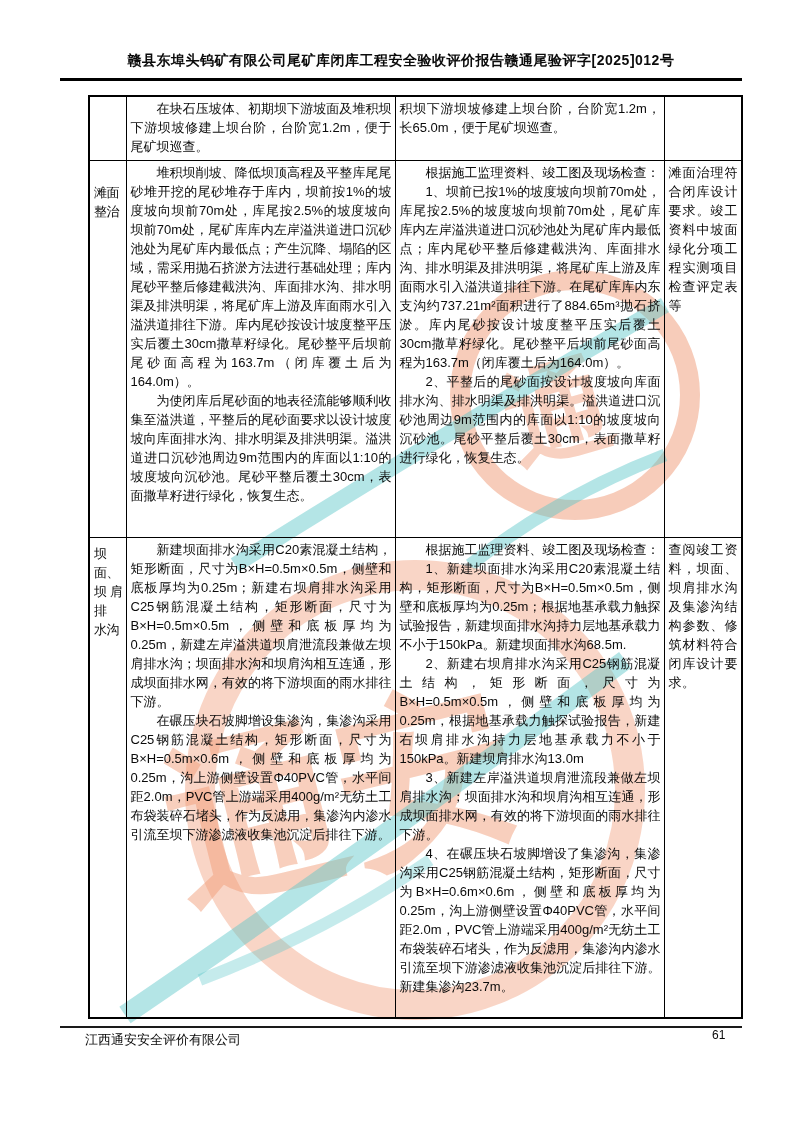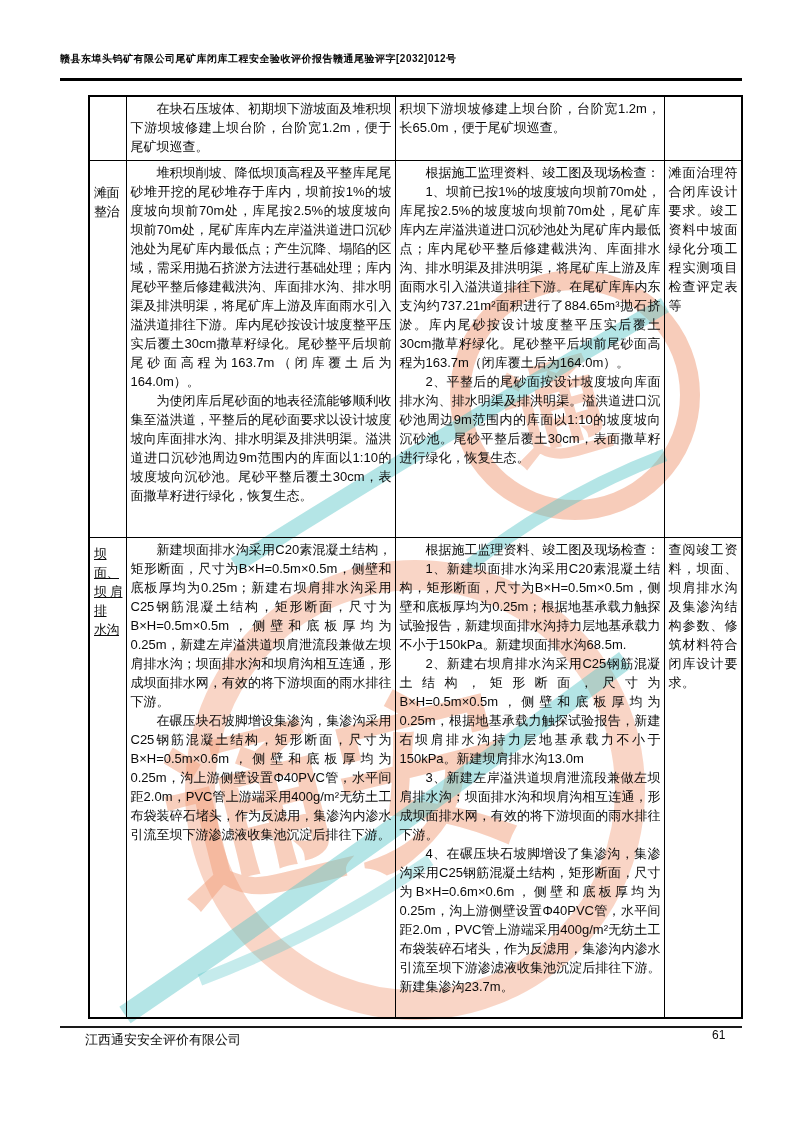--- a/index.html
+++ b/index.html
@@ -6,22 +6,22 @@
   .page {
     position:relative; width:793px; height:1122px; margin:0 auto;
     background:#ffffff; overflow:hidden;
     font-family:"Liberation Sans","DejaVu Sans",sans-serif; color:#0a0a0a;
   }
   
   .watermark { position:absolute; left:0; top:0; z-index:0; pointer-events:none; }
   
   .header {
     position:absolute; left:60px; top:52px; width:682px; z-index:2;
-    display:flex; justify-content:flex-start; align-items:baseline;
-    font-size:10px; font-weight:bold; letter-spacing:0.5px;
+    display:flex; justify-content:center; align-items:baseline;
+    font-size:14px; font-weight:bold; letter-spacing:0.5px;
   }
   .header-rule { position:absolute; left:60px; top:78px; width:682px; height:3px; background:#000; z-index:2; }
   
   table.review {
     position:absolute; left:88px; top:95px; width:653px; z-index:1;
     border-collapse:collapse; table-layout:fixed; background:transparent;
     border:2px solid #000;
   }
   table.review td {
     border:1.5px solid #000; vertical-align:top; overflow:hidden;
@@ -29,21 +29,21 @@
     text-align:justify; background:transparent;
   }
   tr.row-1 { height:64px; }
   tr.row-2 { height:377px; }
   tr.row-3 { height:481px; }
   td.label-cell {
     text-align:center; white-space:pre-line; padding:2px 0;
     font-size:13px; line-height:19px; letter-spacing:-0.5px;margin-top:30px;
   }
   td.label-cell.pad-top { padding-top:22px; }
-  td.label-cell.pad-top-sm { padding-top:6px;text-decoration:underline; }
+  td.label-cell.pad-top-sm { padding-top:6px; }
   .para { margin:0; text-indent:2em; }
   .para.no-indent { text-indent:0; }
   td.concl-cell { padding-top:3px; line-height:20px; letter-spacing:0.5px; }
   
   .footer-rule { position:absolute; left:60px; top:1026px; width:682px; height:1.5px; background:#1a1a1a; z-index:2; }
   .footer-company { position:absolute; left:85px; top:1031px; font-size:13px; z-index:2; }
   .footer-page { position:absolute; left:712px; top:1028px; font-size:12px; z-index:2; }
 </style>
 </head>
 <body>
@@ -58,21 +58,21 @@
 
     <circle cx="415" cy="790" r="215" fill="none" stroke="#f09a76" stroke-opacity="0.42" stroke-width="30"></circle>
     <text x="165" y="855" font-size="175" fill="#f09a76" fill-opacity="0.48" transform="rotate(-14 350 790)" font-weight="bold">通安</text>
     <path d="M 235 565 Q 450 430 665 305" fill="none" stroke="#59c6c8" stroke-opacity="0.45" stroke-width="16"></path>
     <path d="M 125 1015 Q 360 855 625 660" fill="none" stroke="#59c6c8" stroke-opacity="0.45" stroke-width="20"></path>
     <path d="M 200 980 Q 330 930 430 860" fill="none" stroke="#59c6c8" stroke-opacity="0.35" stroke-width="12"></path>
   </svg>
 
   <div class="header">
     <span>赣县东埠头钨矿有限公司尾矿库闭库工程安全验收评价报告</span>
-    <span>赣通尾验评字[2032]012号</span>
+    <span>赣通尾验评字[2025]012号</span>
   </div>
   <div class="header-rule"></div>
 
   <table class="review">
     <colgroup>
       <col style="width:37px">
         <col style="width:269px">
         <col style="width:269px">
         <col style="width:78px">
     </colgroup>

